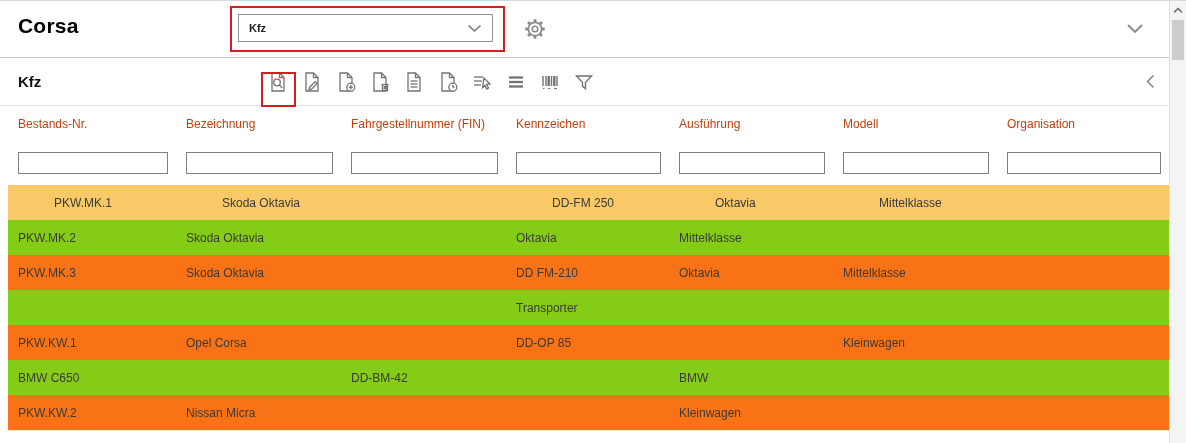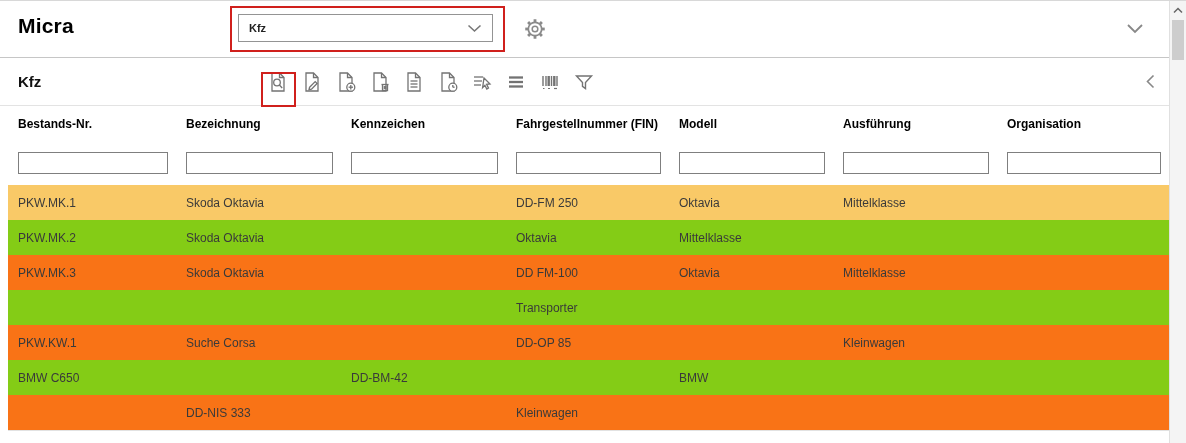--- a/index.html
+++ b/index.html
@@ -22,21 +22,21 @@
   .sectionbar { position:absolute; left:0; top:57px; width:1169px; height:48px; background:#fff; border-bottom:1px solid #e3e3e3; box-sizing:border-box; }
   .section-title { position:absolute; left:18px; top:15px; font-size:15px; font-weight:bold; color:#111; }
   .toolbar { position:absolute; left:264px; top:10px; display:flex; gap:6px; }
   .tool { width:28px; height:28px; display:flex; align-items:center; justify-content:center; cursor:pointer; }
   .collapse-section { position:absolute; left:1146px; top:16px; cursor:pointer; }
 
   
   .table { position:absolute; left:8px; top:106px; width:1161px; border-bottom:1px solid #e2e2e2; }
   .grid7 { display:grid; grid-template-columns:168px 165px 165px 163px 164px 164px auto; }
   .thead { height:34px; align-items:center; }
-  .th { font-size:12px; font-weight:bold; color:#000000; padding-left:10px; cursor:pointer; }
+  .th { font-size:12px; font-weight:normal; color:#c2410c; padding-left:10px; cursor:pointer; }
   .filterrow { height:44px; align-items:center; }
   .fcell { padding-left:10px; }
   .fcell input { width:calc(100% - 18px); height:20px; border:1px solid #7f7f7f; box-sizing:content-box; font-family:"Liberation Sans", sans-serif; font-size:12px; padding:0 4px; outline:none; }
   .trow { height:35px; align-items:center; font-size:12px; color:#3a3a3a; cursor:pointer; }
   .trow.gray  { background:#f97316; }
   .trow.white { background:#84cc16; }
   .td { padding-left:10px; white-space:nowrap; overflow:hidden; }
 
   
   .scrollbar { position:absolute; right:0; top:0; width:17px; height:443px; background:#f4f4f4; border-left:1px solid #e0e0e0; box-sizing:border-box; }
@@ -49,21 +49,21 @@
   .redbox.icon { left:261px; top:71px; width:31px;  height:31px; }
 
   svg { display:block; }
 </style>
 </head>
 <body>
 
 <div class="app">
 
   <div class="topbar">
-    <div class="page-title">Micra</div>
+    <div class="page-title">Corsa</div>
 
     <div class="dropdown">
       <span class="val">Kfz</span>
       <span>
         <svg width="15" height="9" viewBox="0 0 15 9">
             <polyline points="1.5,1.5 7.5,7 13.5,1.5" fill="none" stroke="#777" stroke-width="1.6"></polyline>
           </svg>
       </span>
     </div>
 
@@ -202,89 +202,90 @@
       <svg width="9" height="15" viewBox="0 0 9 15">
           <polyline points="7.5,1.5 1.5,7.5 7.5,13.5" fill="none" stroke="#888" stroke-width="1.6"></polyline>
         </svg>
     </div>
   </div>
 
   <div class="table">
     <div class="thead grid7">
         <div class="th">Bestands-Nr.</div>
         <div class="th">Bezeichnung</div>
+        <div class="th">Fahrgestellnummer (FIN)</div>
         <div class="th">Kennzeichen</div>
-        <div class="th">Fahrgestellnummer (FIN)</div>
+        <div class="th">Ausführung</div>
         <div class="th">Modell</div>
-        <div class="th">Ausführung</div>
         <div class="th">Organisation</div>
       </div>
     <div class="filterrow grid7">
         <div class="fcell"><input type="text" style=""></div>
         <div class="fcell"><input type="text" style=""></div>
         <div class="fcell"><input type="text" style=""></div>
         <div class="fcell"><input type="text" style=""></div>
         <div class="fcell"><input type="text" style=""></div>
         <div class="fcell"><input type="text" style=""></div>
         <div class="fcell"><input type="text" style=""></div>
       </div>
     <div>
-        <div class="trow grid7 gray" style="background: rgb(249, 201, 103);">
+        <div class="trow grid7 gray" style="background: rgb(249, 201, 103); padding-left: 36px;">
           <div class="td">PKW.MK.1</div>
           <div class="td">Skoda Oktavia</div>
           <div class="td"></div>
           <div class="td">DD-FM 250</div>
           <div class="td">Oktavia</div>
           <div class="td">Mittelklasse</div>
           <div class="td"></div>
         </div>
         <div class="trow grid7 white">
           <div class="td">PKW.MK.2</div>
           <div class="td">Skoda Oktavia</div>
           <div class="td"></div>
           <div class="td">Oktavia</div>
           <div class="td">Mittelklasse</div>
           <div class="td"></div>
         </div>
         <div class="trow grid7 gray">
           <div class="td">PKW.MK.3</div>
           <div class="td">Skoda Oktavia</div>
           <div class="td"></div>
-          <div class="td">DD FM-100</div>
+          <div class="td">DD FM-210</div>
           <div class="td">Oktavia</div>
           <div class="td">Mittelklasse</div>
           <div class="td"></div>
         </div>
         <div class="trow grid7 white">
           <div class="td"></div>
           <div class="td"></div>
           <div class="td"></div>
           <div class="td">Transporter</div>
           <div class="td"></div>
         </div>
         <div class="trow grid7 gray">
           <div class="td">PKW.KW.1</div>
-          <div class="td">Suche Corsa</div>
+          <div class="td">Opel Corsa</div>
           <div class="td"></div>
           <div class="td">DD-OP 85</div>
           <div class="td"></div>
           <div class="td">Kleinwagen</div>
           <div class="td"></div>
         </div>
         <div class="trow grid7 white">
           <div class="td">BMW C650</div>
           <div class="td"></div>
           <div class="td">DD-BM-42</div>
           <div class="td"></div>
           <div class="td">BMW</div>
           <div class="td"></div>
         </div>
         <div class="trow grid7 gray">
-          <div class="td"></div>
-          <div class="td">DD-NIS 333</div>
+          <div class="td">PKW.KW.2</div>
+          <div class="td">Nissan Micra</div>
+          <div class="td"></div>
           <div class="td"></div>
           <div class="td">Kleinwagen</div>
           <div class="td"></div>
         </div>
       </div>
   </div>
 
   <div class="scrollbar">
     <div class="sb-up">
       <svg width="10" height="7" viewBox="0 0 10 7">

